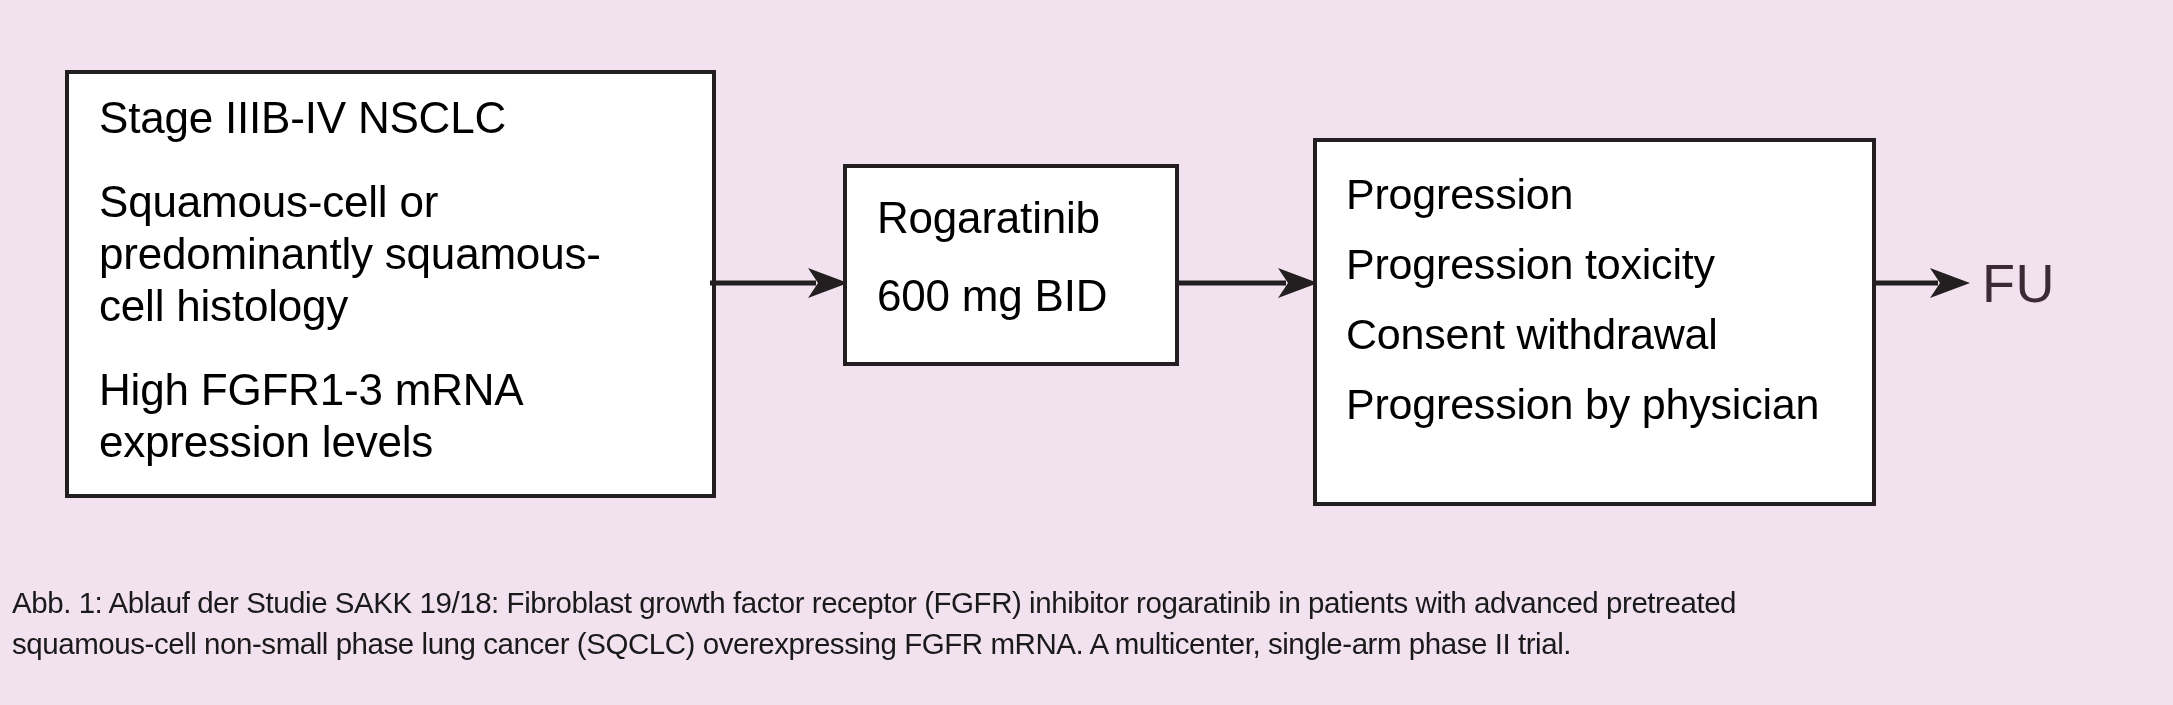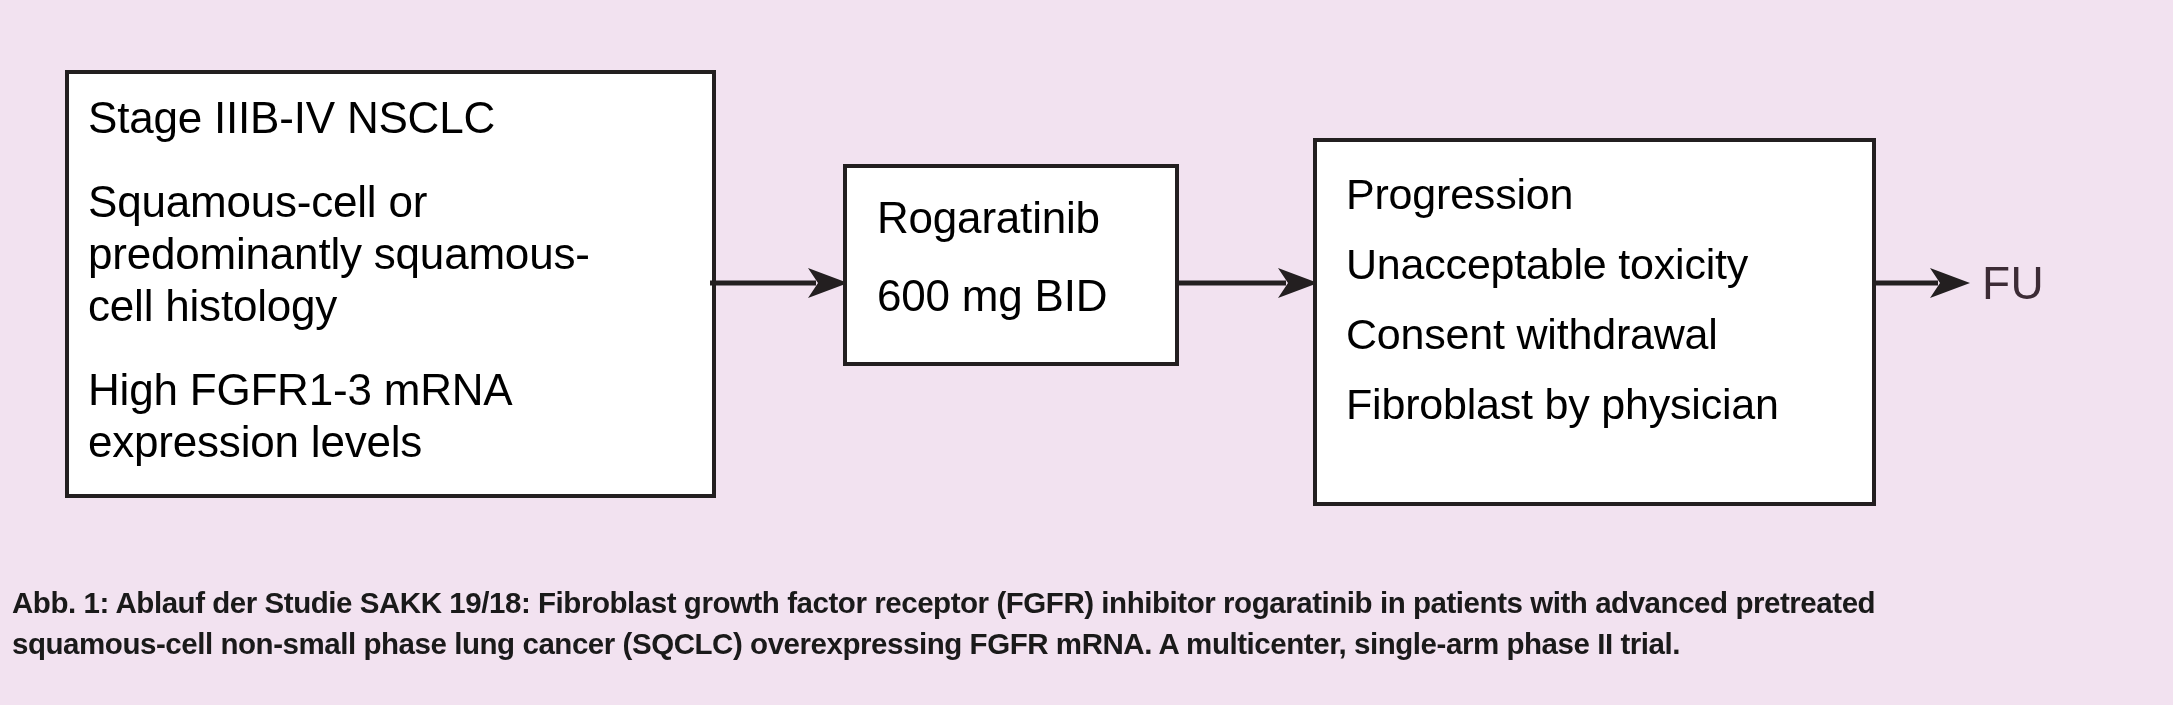--- a/index.html
+++ b/index.html
@@ -52,21 +52,21 @@
     letter-spacing: -0.2px;
     white-space: nowrap;
   }
   
   #box-eligibility {
     left: 65px;
     top: 70px;
     width: 651px;
     height: 428px;
   }
-  #box-eligibility .box-body { padding: 18px 19px; }
+  #box-eligibility .box-body { padding: 18px 30px; }
   
   #box-treatment {
     left: 843px;
     top: 164px;
     width: 336px;
     height: 202px;
   }
   #box-treatment .box-body { padding: 24px 30px; }
   #box-treatment .para + .para { margin-top: 26px; }
   
@@ -95,36 +95,36 @@
   #arrow-1 { left: 708px; top: 263px; width: 140px; }
   #arrow-2 { left: 1175px; top: 263px; width: 143px; }
   #arrow-3 { left: 1874px; top: 263px; width: 96px; }
 
   
   #fu-label {
     position: absolute;
     left: 1982px;
     top: 258px;
     font-family: "Liberation Sans", sans-serif;
-    font-size: 46px;
+    font-size: 54px;
     line-height: 50px;
     color: #3c2b35;
     letter-spacing: 0.5px;
     white-space: nowrap;
   }
 
   
   #caption {
     position: absolute;
     left: 12px;
     top: 582px;
     width: 2100px;
     font-family: "Liberation Sans", sans-serif;
     font-size: 29.5px;
-    font-weight: 700;
+    font-weight: 400;
     line-height: 41px;
     color: #1a1a1a;
     letter-spacing: -0.45px;
   }
   #caption .cap-line { display: block; white-space: nowrap; }
 </style>
 </head>
 <body>
 
 <div id="figure-root">
@@ -153,23 +153,23 @@
   </div>
 
   <svg class="arrow" id="arrow-2" viewBox="0 0 143 40">
     <line class="arrow-line" x1="2" y1="20" x2="111" y2="20"></line>
     <polygon class="arrow-head" points="103,5 143,20 103,35 113,20"></polygon>
   </svg>
 
   <div class="flow-box" id="box-discontinuation">
     <div class="box-body">
       <div class="line">Progression</div>
-      <div class="line">Unacceptable toxicity</div>
+      <div class="line">Progression toxicity</div>
       <div class="line">Consent withdrawal</div>
-      <div class="line">Fibroblast by physician</div>
+      <div class="line">Progression by physician</div>
     </div>
   </div>
 
   <svg class="arrow" id="arrow-3" viewBox="0 0 96 40">
     <line class="arrow-line" x1="2" y1="20" x2="64" y2="20"></line>
     <polygon class="arrow-head" points="56,5 96,20 56,35 66,20"></polygon>
   </svg>
 
   <div id="fu-label">FU</div>
 

